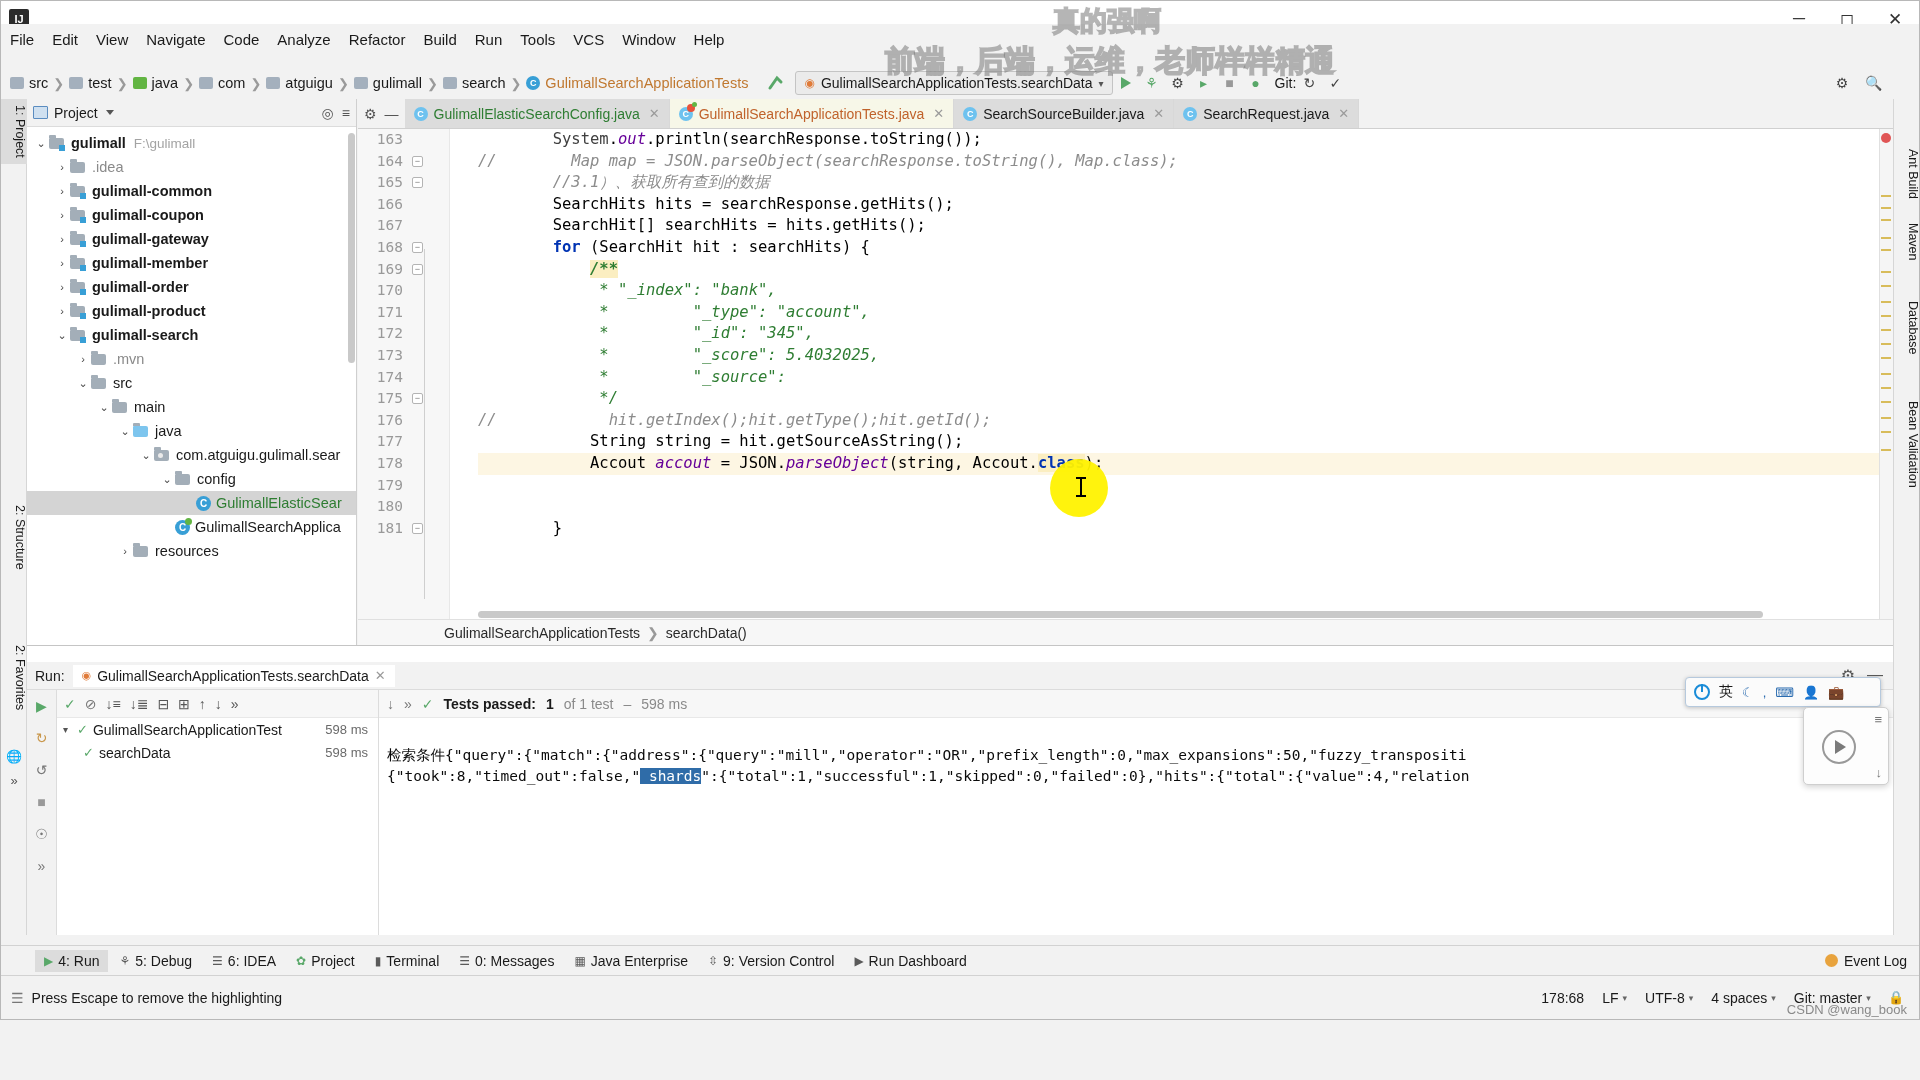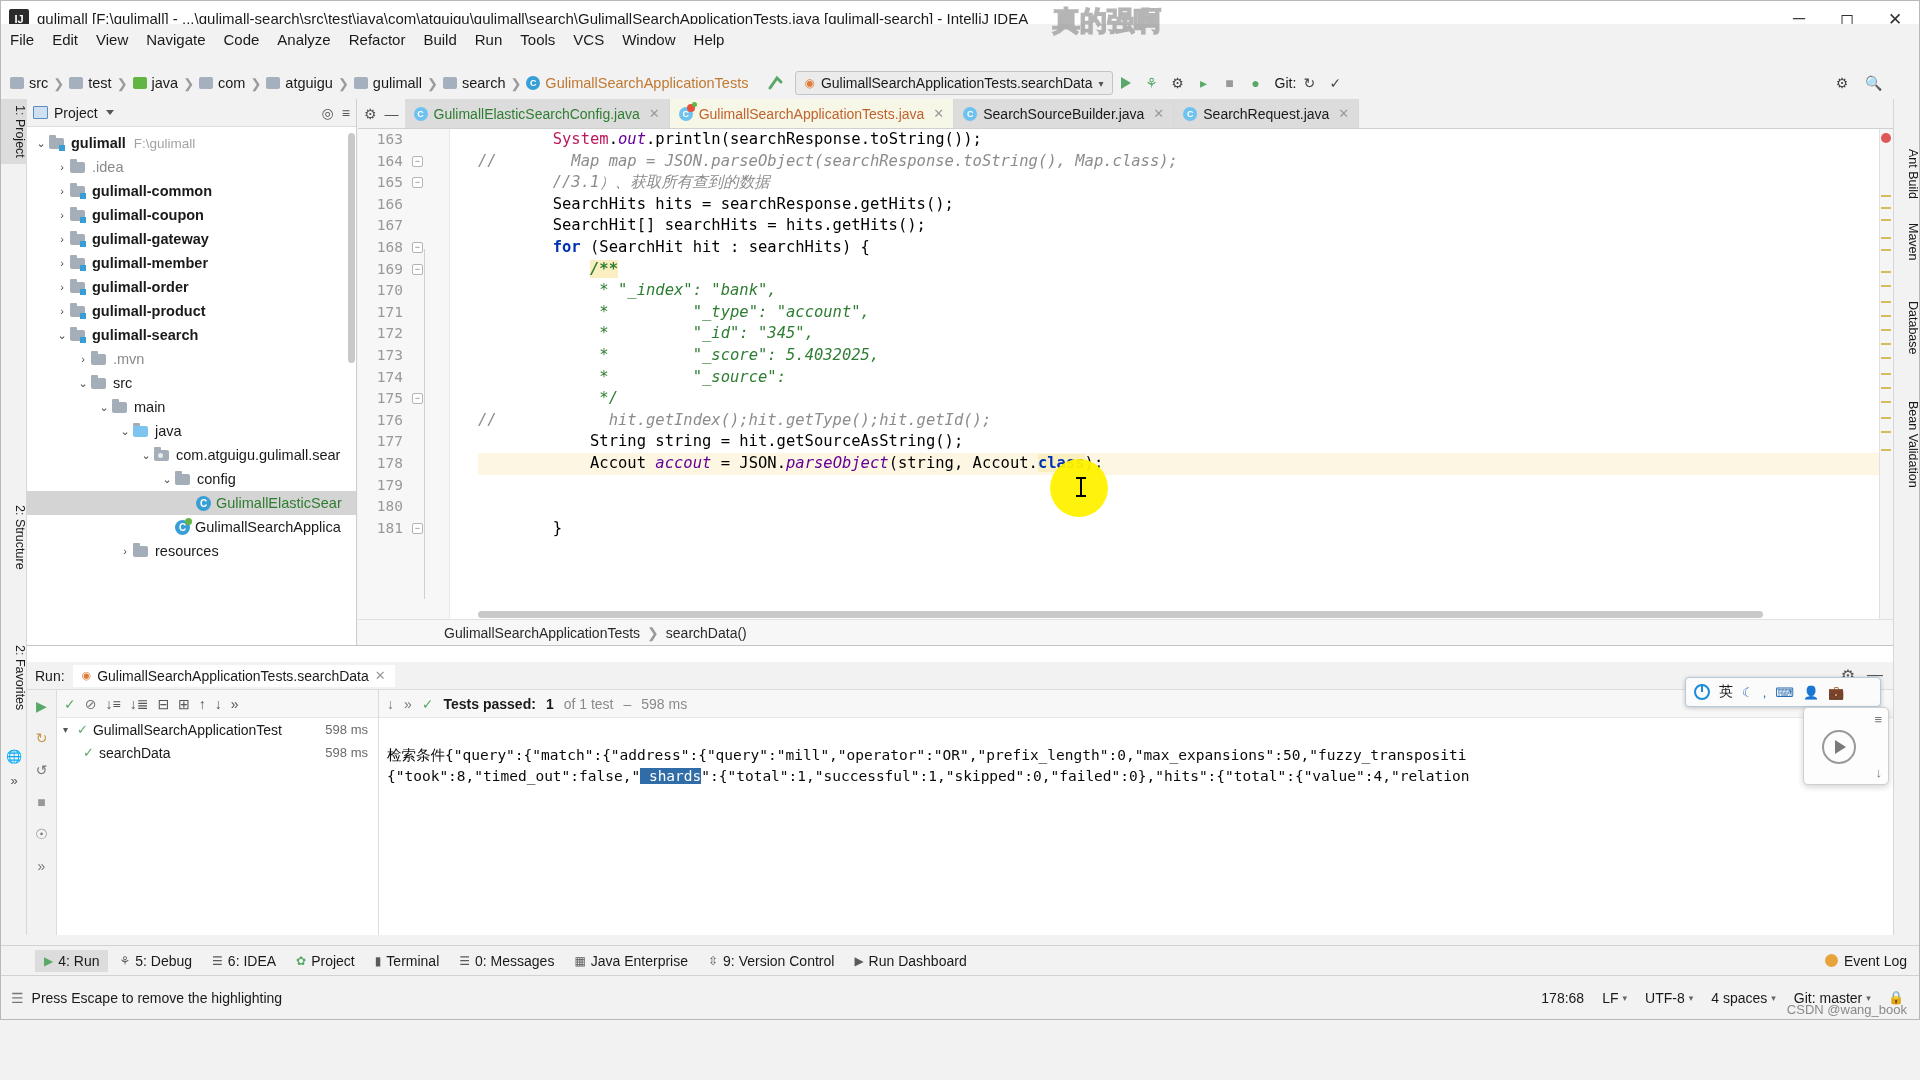--- a/index.html
+++ b/index.html
@@ -245,21 +245,21 @@
     font-size: 15.5px; line-height: 21.6px;
     white-space: pre; overflow: hidden;
   }
   .cline { height: 21.6px; line-height: 21.6px; white-space: pre; }
   .cline.hl { background: #fdf6e3; }
   .tok-kw { color: #0033b3; font-weight: bold; }
   .tok-f  { color: #660099; font-style: italic; }
   .tok-cm { color: #8c8c8c; font-style: italic; }
   .tok-doc{ color: #2e7d32; font-style: italic; font-weight: bold; }
   .tok-docp{ color: #2e7d32; font-style: italic; }
-  .tok-plain { color: #be185d; }
+  .tok-plain { color: #404040; }
   .tok-hlw { background: #fbeec1; }
   .doc-hl { background: #fbeec1; }
 
   .cursor-blob {
     position: absolute; width: 58px; height: 58px; border-radius: 50%;
     background: #fff200; opacity: .95;
   }
   .mouse-cursor {
     position: absolute; width: 2px; height: 20px; background: #000;
   }
@@ -435,21 +435,20 @@
   .wm3 { top: 78px; left: 1144px; font-size: 30px; }
   .wm4 { top: 96px; left: 1114px; font-size: 26px; }
 </style>
 </head>
 <body>
 
 <div id="app">
 
   <div class="titlebar">
     <div class="title-icon">IJ</div>
-    <div class="title-text">gulimall [F:\gulimall] - ...\gulimall-search\src\test\java\com\atguigu\gulimall\search\GulimallSearchApplicationTests.java [gulimall-search] - IntelliJ IDEA</div>
     <div class="win-buttons">
       <div class="win-btn">─</div>
       <div class="win-btn">◻</div>
       <div class="win-btn close">✕</div>
     </div>
   </div>
 
   <div class="menubar">
     <div class="menu-item">File</div>
     <div class="menu-item">Edit</div>
@@ -953,15 +952,16 @@
         </span>
       <span class="sb-item">
           <span>Git: master</span>
           <span class="sb-caret">▾</span>
         </span>
       <span class="sb-item lock-ico">🔒</span>
     </div>
   </div>
 
   <div class="watermark wm1">真的强啊</div>
+  <div class="watermark wm2">前端，后端，运维，老师样样精通</div>
 
   <div class="csdn-credit">CSDN @wang_book</div>
 </div>
 
 </body></html>

